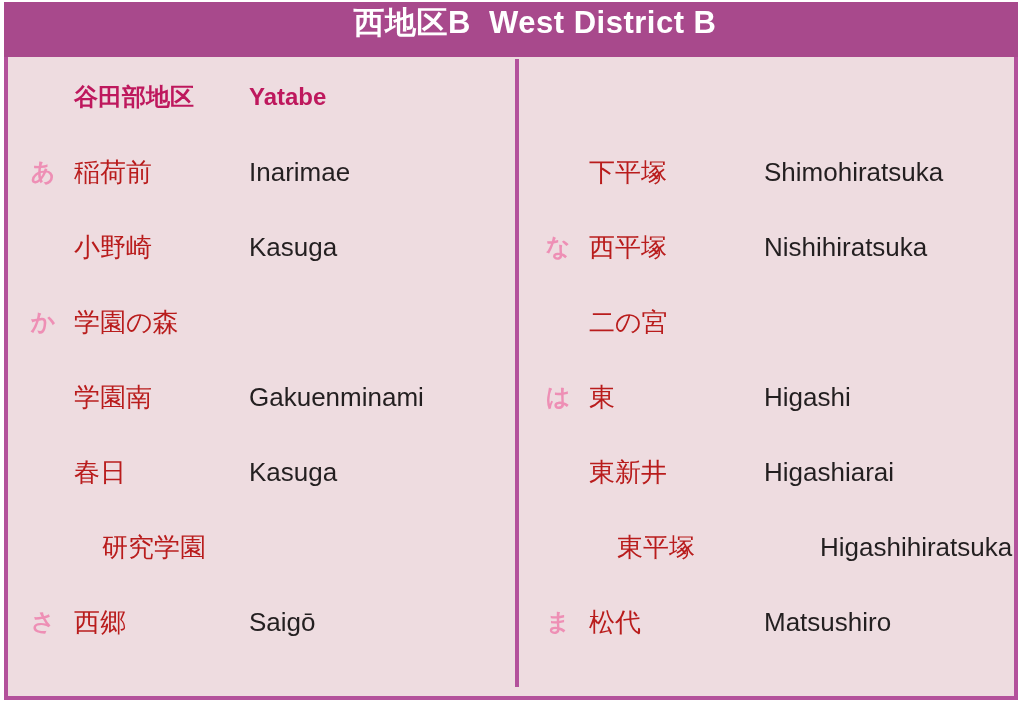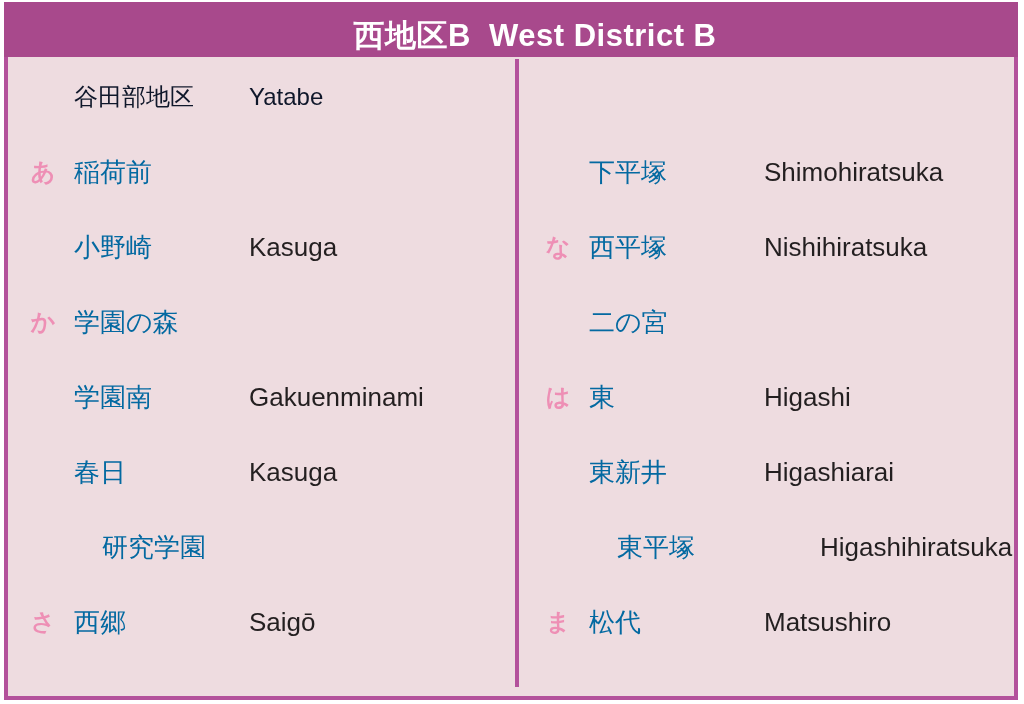--- a/index.html
+++ b/index.html
@@ -17,21 +17,21 @@
     border:4px solid #B3519B;
     border-top:none;
     background:#EEDCE0;
   }
   .title-bar{
     position:absolute;
     left:4px;top:2px;
     width:1014px;height:55px;
     box-sizing:border-box;
     background:#A8498C;
-    display:flex;align-items:flex-end;justify-content:center;padding-left:48px;
+    display:flex;align-items:flex-start;justify-content:center;padding-left:48px;
   }
   .title-text{
     color:#ffffff;
     font-size:31px;
     font-weight:bold;
     letter-spacing:0.5px;
     white-space:pre;
   }
   .divider{
     position:absolute;
@@ -61,33 +61,33 @@
   .kana{
     width:62px;
     text-align:center;
     color:#EE8FB5;
     font-size:24px;
     font-weight:bold;
     flex:0 0 auto;
   }
   .jp{
     width:175px;
-    color:#0369a1;
+    color:#b91c1c;
     font-size:26px;
     flex:0 0 auto;
   }
   .romaji{
     color:#231f20;
     font-size:26px;
     flex:1 1 auto;
   }
   .subheader .jp,
   .subheader .romaji{
-    color:#0f172a;
-    font-weight:normal;
+    color:#be185d;
+    font-weight:bold;
     font-size:24px;
   }
   .row-0{ top:18px; }
   .row-1{ top:93px; }
   .row-2{ top:168px;align-items:center; }
   .row-3{ top:243px; }
   .row-4{ top:318px; }
   .row-5{ top:393px; }
   .row-6{ top:468px;gap:28px; }
   .row-7{ top:543px; }
@@ -103,20 +103,21 @@
 
     <div class="row row-0 subheader">
       <span class="kana"></span>
       <span class="jp">谷田部地区</span>
       <span class="romaji">Yatabe</span>
     </div>
 
     <div class="row row-1">
       <span class="kana">あ</span>
       <span class="jp">稲荷前</span>
+      <span class="romaji">Inarimae</span>
     </div>
 
     <div class="row row-2">
       <span class="kana"></span>
       <span class="jp">小野崎</span>
       <span class="romaji">Kasuga</span>
     </div>
 
     <div class="row row-3">
       <span class="kana">か</span>

